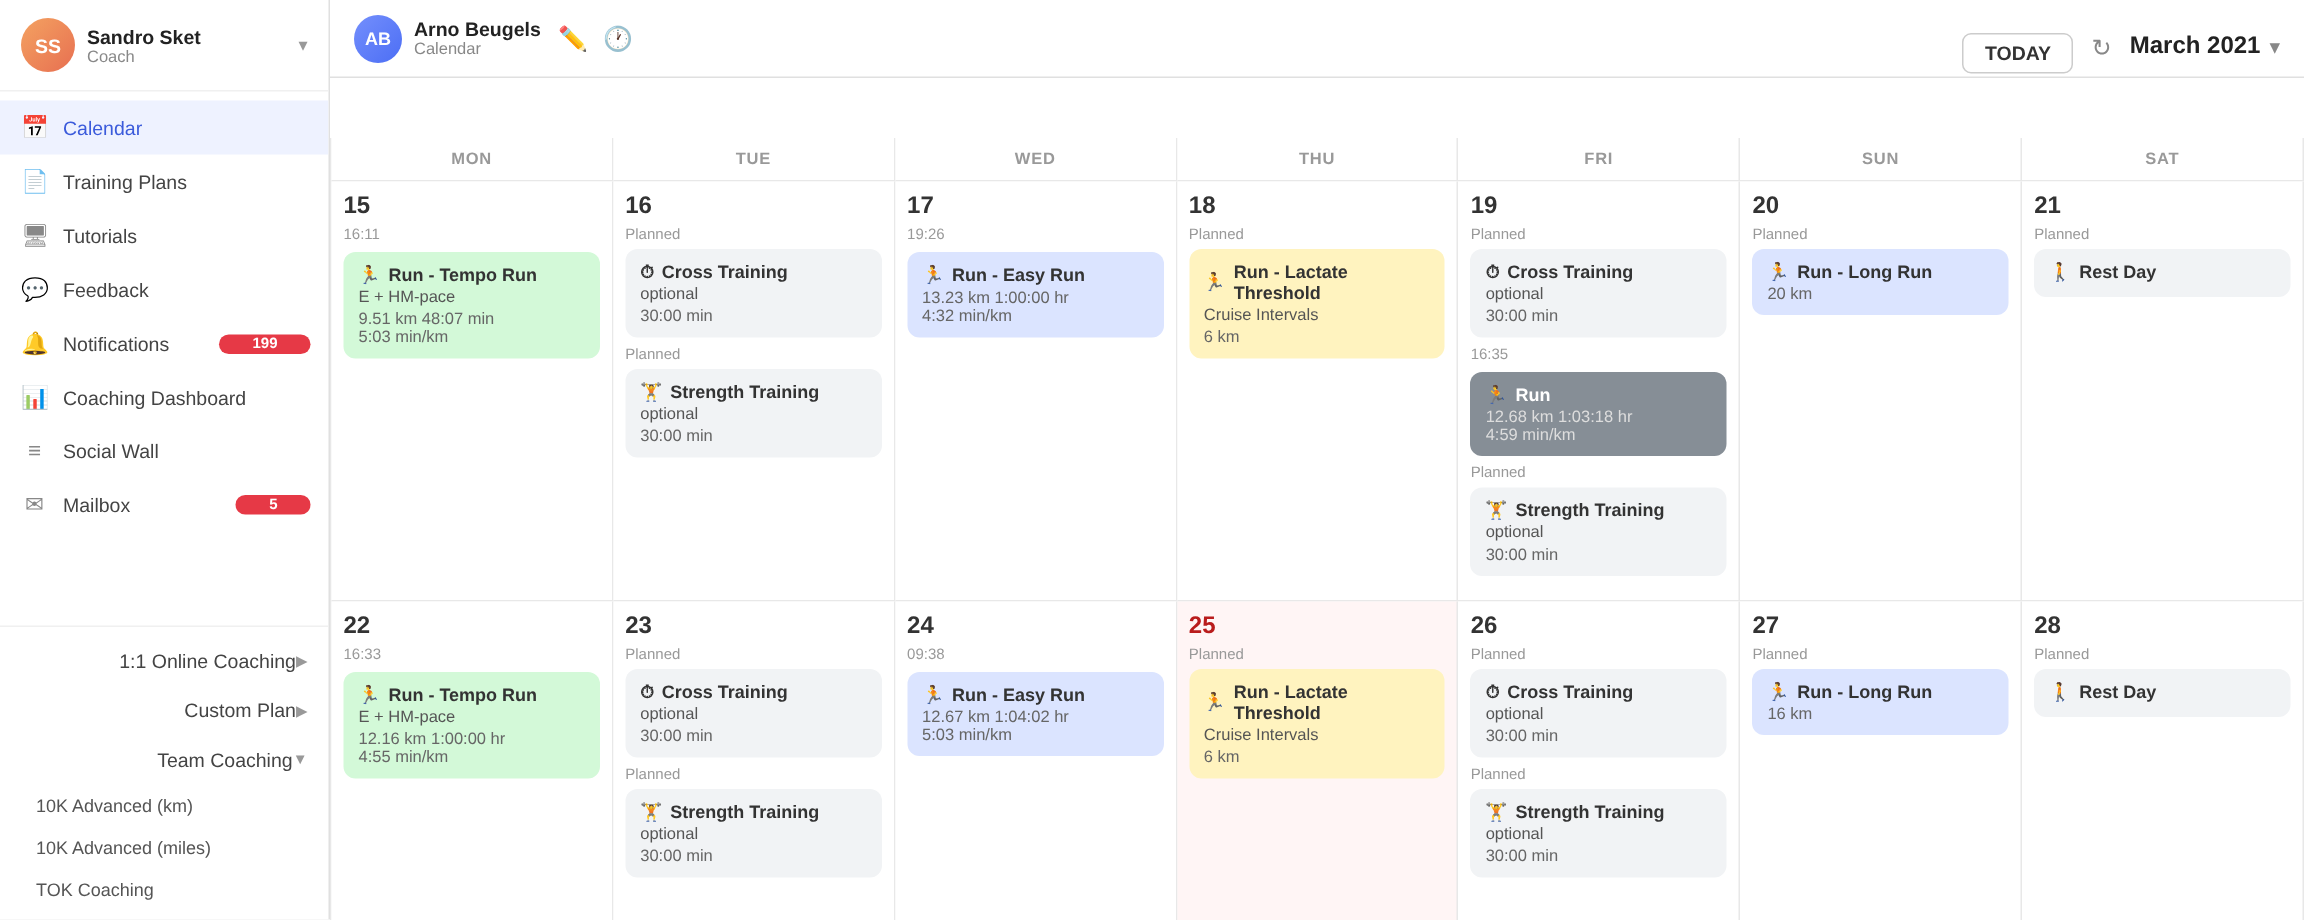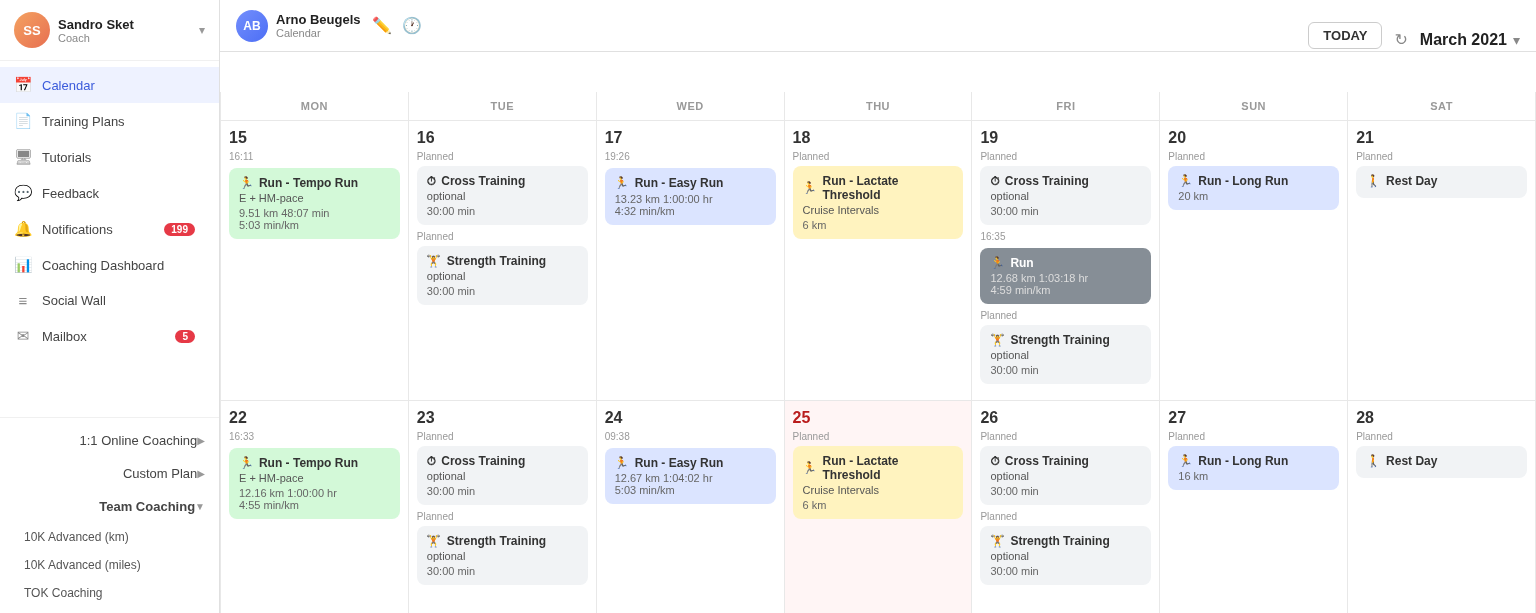--- a/index.html
+++ b/index.html
@@ -52,38 +52,38 @@
     .nav-item {
       display: flex; align-items: center; gap: 10px;
       padding: 9px 14px; cursor: pointer;
       font-size: 13px; color: #444;
       position: relative;
     }
     .nav-item.active { background: #eef2ff; color: #3b5bdb; }
     .nav-item.active .nav-icon { color: #3b5bdb; }
     .nav-icon { font-size: 15px; color: #888; width: 18px; text-align: center; }
     .badge {
-      position: absolute; right: 24px;
+      position: absolute; right: 12px;
       background: #e63946; color: #fff;
       font-size: 10px; font-weight: 700;
-      border-radius: 10px; padding: 1px 7px;
+      border-radius: 10px; padding: 1px 22px;
       min-width: 18px; text-align: center;
     }
 
     .sidebar-section {
       padding: 6px 0;
       border-top: 1px solid #f0f0f0;
     }
     .sidebar-section-item {
       display: flex; align-items: center; justify-content: flex-end;
       padding: 9px 14px; cursor: pointer;
       font-size: 13px; color: #444;
     }
     .sidebar-section-item .arrow { font-size: 10px; color: #999; }
-    .sidebar-section-item.expanded { font-weight: 700; }
+    .sidebar-section-item.expanded { font-weight: 400; }
     .sub-items { }
     .sub-item {
       padding: 7px 14px 7px 24px;
       font-size: 12px; color: #555; cursor: pointer;
     }
 
     
     .main-content {
       flex: 1;
       display: flex;
@@ -104,21 +104,21 @@
     .profile-mini-avatar {
       width: 32px; height: 32px; border-radius: 50%;
       background: linear-gradient(135deg, #748ffc, #4c6ef5);
       display: flex; align-items: center; justify-content: center;
       font-size: 12px; color: #fff; font-weight: bold;
     }
     .profile-mini-info .profile-name { font-size: 13px; font-weight: 600; color: #222; }
     .profile-mini-info .profile-sub { font-size: 11px; color: #888; }
     .topbar-icons { display: flex; gap: 10px; align-items: center; }
     .topbar-icon { font-size: 16px; color: #888; cursor: pointer; }
-    .topbar-right { display: flex; align-items: flex-end; gap: 12px; margin-top: 20px; }
+    .topbar-right { display: flex; align-items: flex-start; gap: 12px; margin-top: 20px; }
     .today-btn {
       padding: 5px 14px; border: 1px solid #ccc;
       border-radius: 6px; background: #fff;
       font-size: 13px; font-weight: 600; color: #333;
       cursor: pointer;
     }
     .refresh-icon { font-size: 16px; color: #888; cursor: pointer; }
     .month-nav { display: flex; align-items: center; gap: 6px; }
     .month-title { font-size: 16px; font-weight: 600; color: #222; }
     .month-dropdown { font-size: 14px; color: #888; cursor: pointer; }

